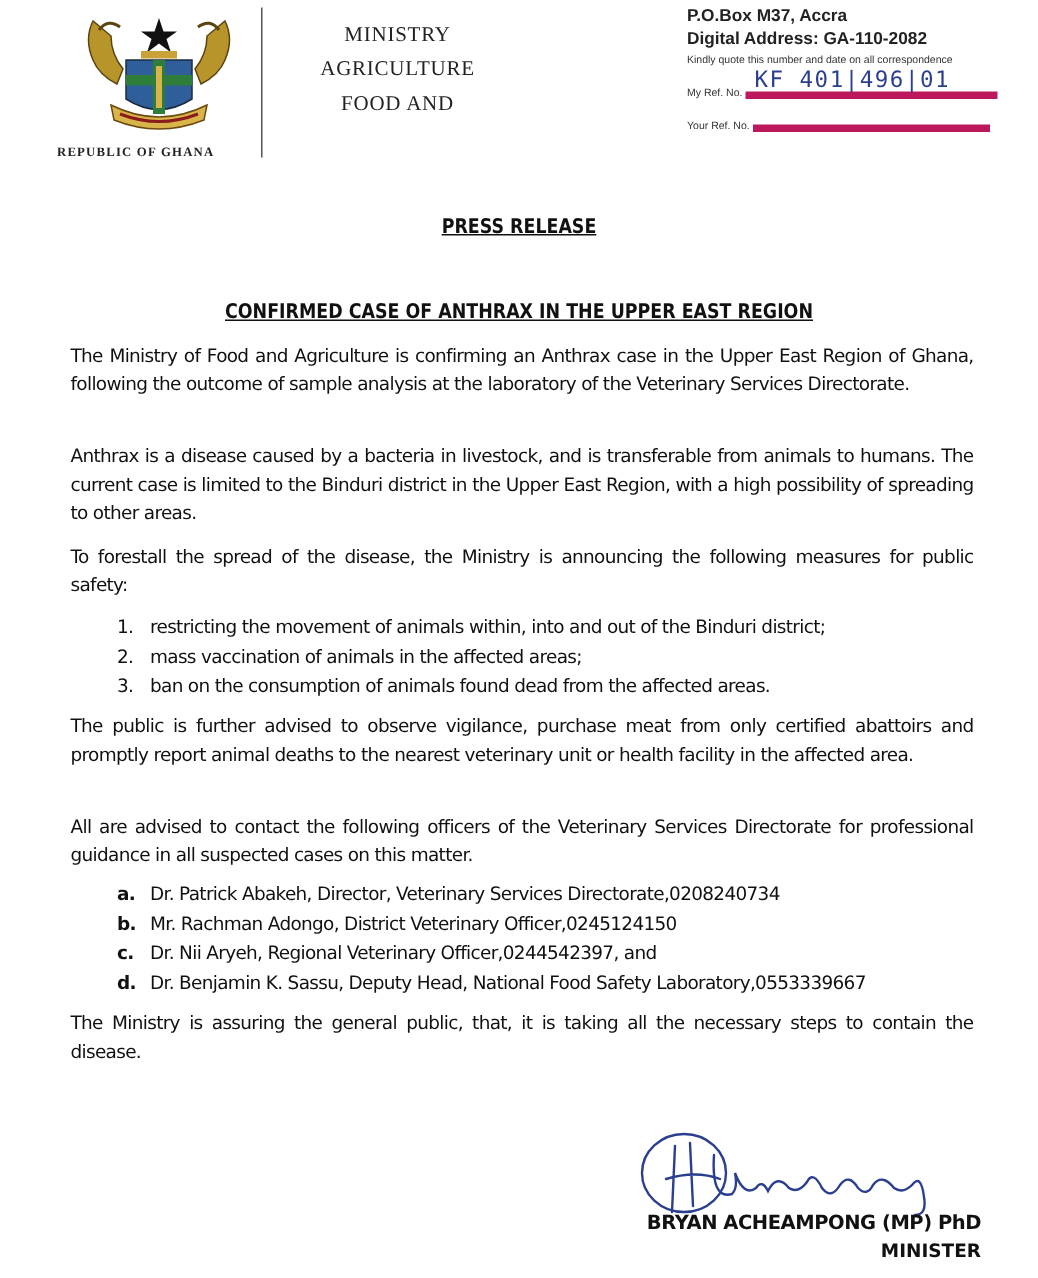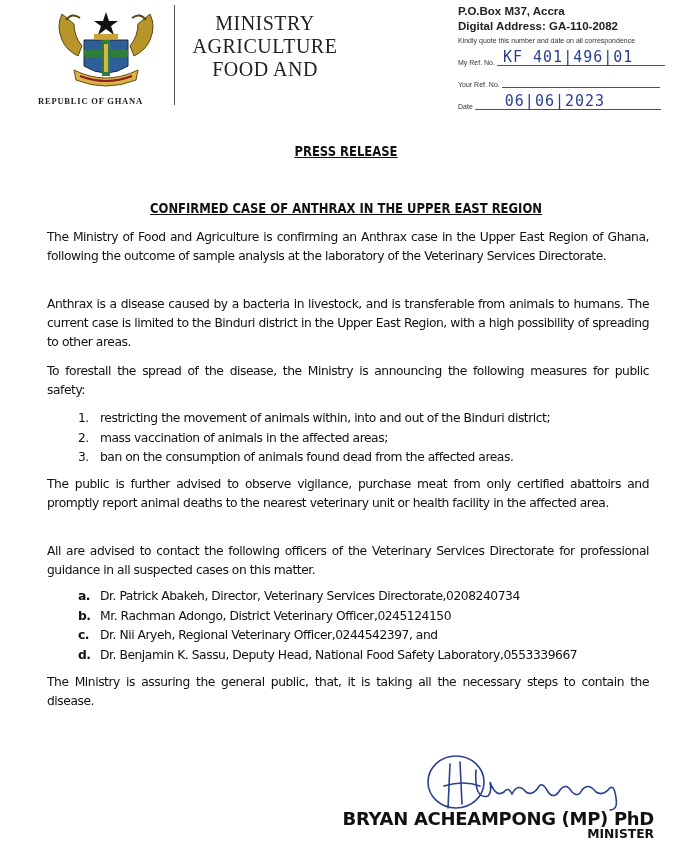--- a/index.html
+++ b/index.html
@@ -3,45 +3,45 @@
 <meta charset="utf-8">
 <style>
   html, body { margin:0; padding:0; }
   body { width:692px; height:852px; background:#ffffff; position:relative; overflow:hidden;
          font-family:"Liberation Sans", sans-serif; color:#111; }
   .crest { position:absolute; left:52px; top:6px; width:108px; height:84px; }
   .republic { position:absolute; left:38px; top:96px; font-family:Liberation Serif, serif; font-size:8.5px;
               letter-spacing:0.8px; color:#222; font-weight:bold; }
   .vdivider { position:absolute; left:174px; top:5px; width:1px; height:100px; background:#555; }
   .ministry { position:absolute; left:184px; top:12px; width:162px; text-align:center;
-              font-family:"Liberation Serif", serif; font-size:20px; line-height:23px; color:#222; letter-spacing:0.5px; }
+              font-family:"Liberation Serif", serif; font-size:14px; line-height:23px; color:#222; letter-spacing:0.5px; }
   .ministry div { white-space:nowrap; }
   .addr { position:absolute; left:458px; top:4px; font-family:"Liberation Sans", sans-serif; }
   .addr .l1, .addr .l2 { font-weight:bold; font-size:11.5px; line-height:15px; color:#222; }
   .addr .kindly { font-size:7px; color:#333; margin-top:3px; white-space:nowrap; }
   .refrow { display:flex; align-items:flex-end; margin-top:4px; height:18px; }
   .refrow .lbl { font-size:7px; color:#333; white-space:nowrap; }
-  .refrow .line { border-bottom:1px solid #be185d; width:168px; margin-left:2px; height:16px; position:relative; }
+  .refrow .line { border-bottom:5px solid #be185d; width:168px; margin-left:2px; height:16px; position:relative; }
   .refrow .hand { position:absolute; left:6px; bottom:-1px; font-family:"DejaVu Sans Mono", monospace;
                   font-size:15px; color:#2a3f8f; letter-spacing:1px; white-space:nowrap; }
   .title-press { position:absolute; left:0; width:692px; top:143px; text-align:center; font-weight:bold;
                  font-size:13.5px; text-decoration:underline; color:#111; font-family:"DejaVu Sans", sans-serif; transform:scaleX(0.86); }
   .title-main { position:absolute; left:0; width:692px; top:200px; text-align:center; font-weight:bold;
                 font-size:13.5px; text-decoration:underline; color:#111; font-family:"DejaVu Sans", sans-serif; transform:scaleX(0.86); }
   .para { position:absolute; left:47px; width:602px; font-family:"DejaVu Sans", sans-serif; font-size:12.3px;
           line-height:19px; color:#111; text-align:justify; letter-spacing:-0.45px; }
   .list { position:absolute; left:78px; width:590px; font-family:"DejaVu Sans", sans-serif; font-size:12.3px;
           line-height:19.5px; color:#111; letter-spacing:-0.45px; }
   .list .item { display:flex; white-space:nowrap; }
   .list .mk { width:22px; }
   .list .mk.b { font-weight:bold; }
   .list b { font-weight:normal; }
   .sig { position:absolute; left:420px; top:752px; width:230px; height:62px; }
   .signame { position:absolute; right:38px; top:808px; font-family:"DejaVu Sans", sans-serif; font-weight:bold;
-             font-size:18px; color:#111; letter-spacing:-0.3px; white-space:nowrap;text-align:right; }
+             font-size:13px; color:#111; letter-spacing:-0.3px; white-space:nowrap;text-align:right; }
   .sigtitle { position:absolute; right:38px; top:827px; font-family:"DejaVu Sans", sans-serif; font-weight:bold;
               font-size:12.3px; color:#111; }
 </style>
 </head>
 <body>
 
 <svg class="crest" viewBox="0 0 108 84">
 
   <path d="M10 8 Q4 20 10 34 Q14 44 26 50 L30 40 Q22 30 22 18 Z" fill="#b8952a" stroke="#5a4410" stroke-width="1"></path>
   <path d="M98 8 Q104 20 98 34 Q94 44 82 50 L78 40 Q86 30 86 18 Z" fill="#b8952a" stroke="#5a4410" stroke-width="1"></path>
@@ -74,26 +74,20 @@
   <div class="refrow">
     <span class="lbl">My Ref. No.</span>
     <span class="line">
         <span class="hand">KF 401|496|01</span>
       </span>
   </div>
   <div class="refrow">
     <span class="lbl">Your Ref. No.</span>
     <span class="line" style="width:158px">
         <span class="hand"></span>
-      </span>
-  </div>
-  <div class="refrow">
-    <span class="lbl">Date</span>
-    <span class="line" style="width:186px">
-        <span class="hand" style="left:30px">06|06|2023</span>
       </span>
   </div>
 </div>
 
 <div class="title-press">PRESS RELEASE</div>
 <div class="title-main">CONFIRMED CASE OF ANTHRAX IN THE UPPER EAST REGION</div>
 
 <div class="para" style="top:228px">The Ministry of Food and Agriculture is confirming an Anthrax case in the Upper East Region of Ghana, following the outcome of sample analysis at the laboratory of the Veterinary Services Directorate.</div>
 <div class="para" style="top:295px">Anthrax is a disease caused by a bacteria in livestock, and is transferable from animals to humans. The current case is limited to the Binduri district in the Upper East Region, with a high possibility of spreading to other areas.</div>
 <div class="para" style="top:362px">To forestall the spread of the disease, the Ministry is announcing the following measures for public safety:</div>

